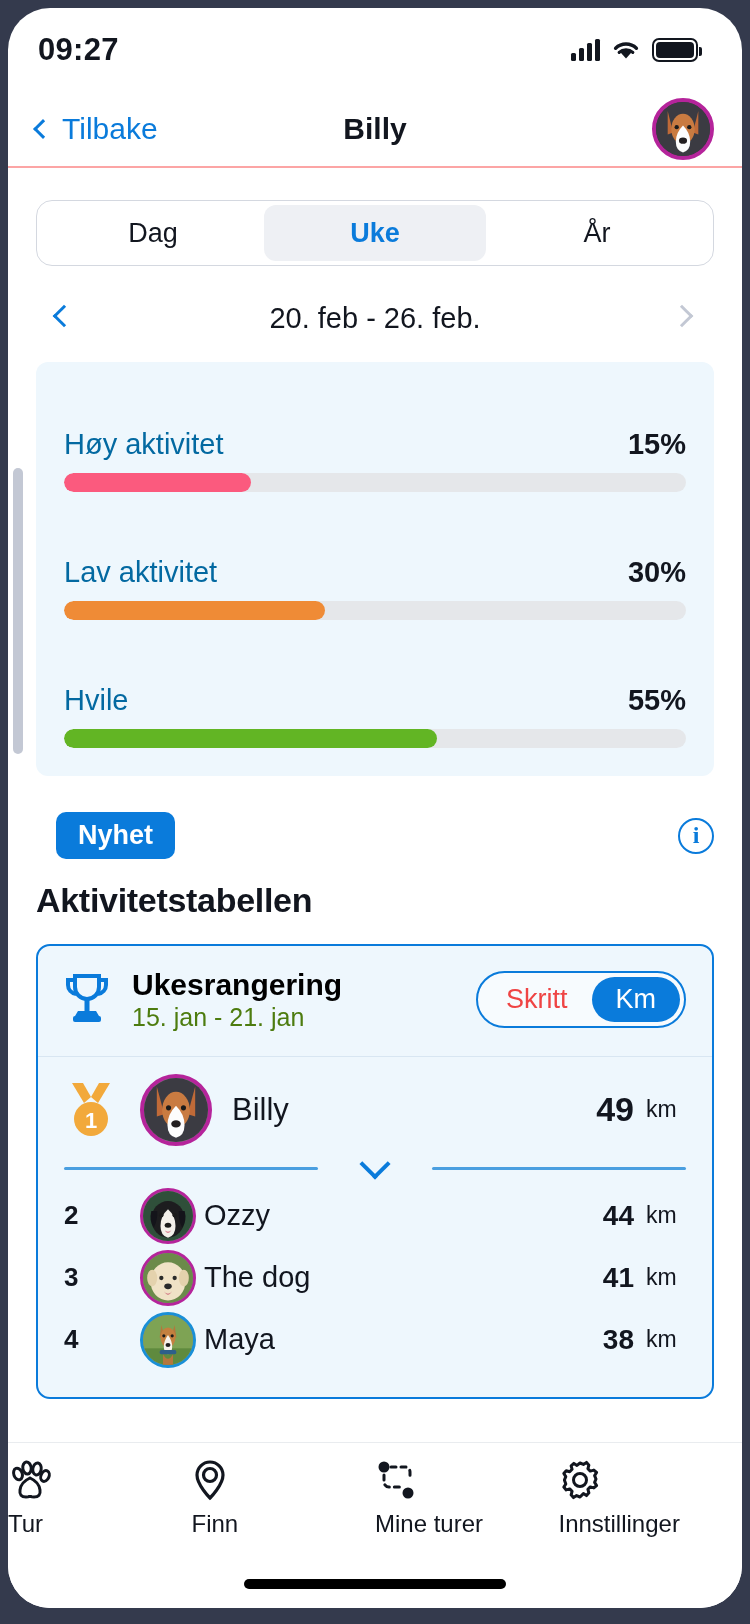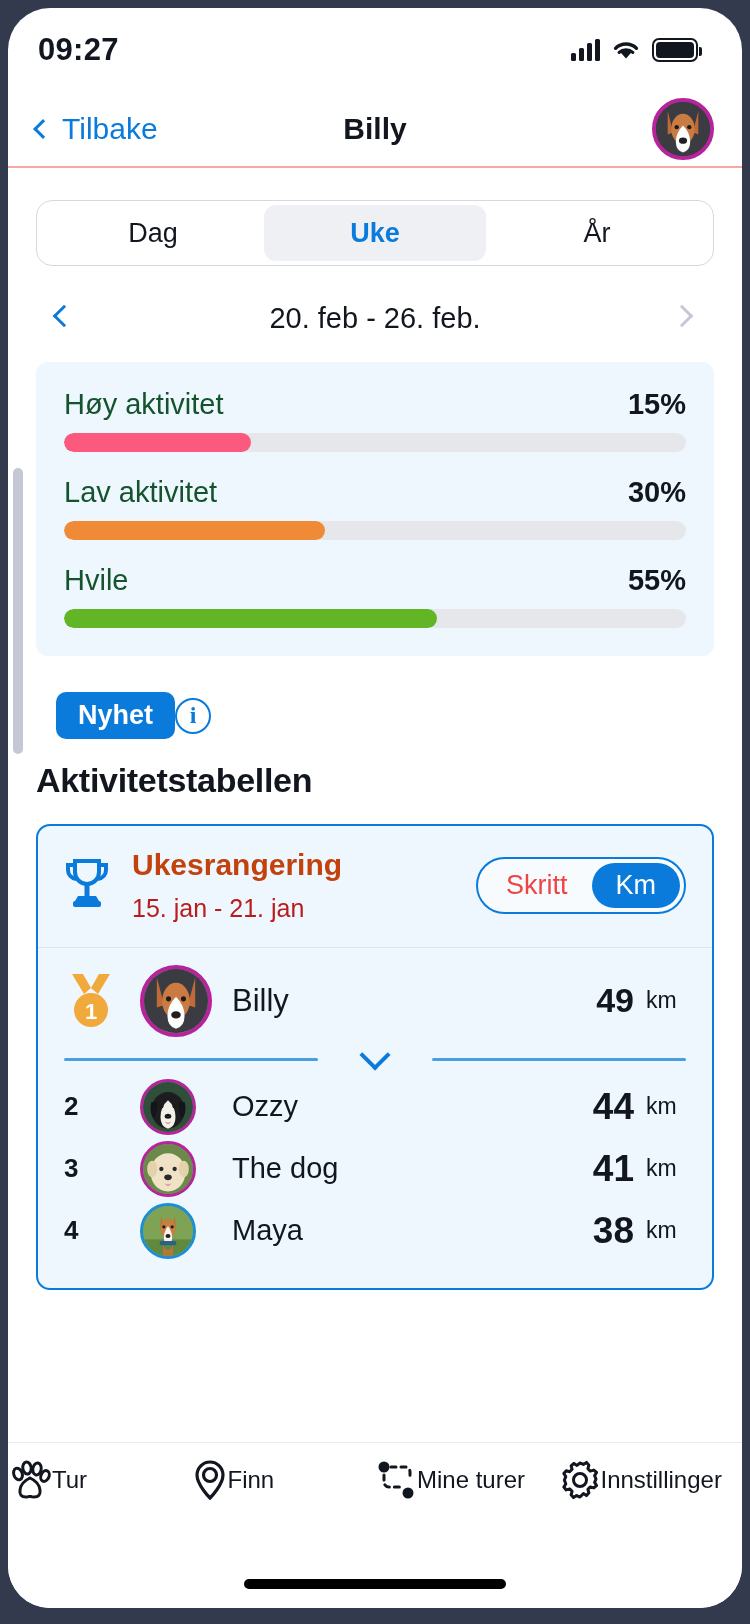--- a/index.html
+++ b/index.html
@@ -221,21 +221,22 @@
   }
   .activity-row + .activity-row { margin-top: 24px; }
   .activity-head {
     display: flex;
     justify-content: space-between;
     align-items: baseline;
     margin-bottom: 12px;
   }
   .activity-label {
     font-size: 29px;
-    color: #14532d;
+    color: #0369a1;
+    margin-top: 40px;
   }
   .activity-value {
     font-size: 29px;
     font-weight: bold;
     color: #12161f;
   }
   .track {
     height: 19px;
     background: #e5e7ea;
     border-radius: 10px;
@@ -247,20 +248,21 @@
   }
 
   
   .news-block {
     margin: 36px 28px 0 28px;
     position: relative;
   }
   .news-top {
     display: flex;
     align-items: center;
+    justify-content: space-between;
     padding-left: 20px;
   }
   .badge {
     display: inline-block;
     background: #0a7bdb;
     color: #fff;
     font-size: 27px;
     font-weight: bold;
     padding: 8px 22px;
     border-radius: 10px;
@@ -301,27 +303,27 @@
     align-items: center;
     padding: 22px 26px 24px 26px;
     border-bottom: 1.5px solid #d8e6f2;
     gap: 22px;
   }
   .trophy { flex: 0 0 auto; }
   .rank-head-text { flex: 1 1 auto; }
   .rank-title {
     font-size: 30px;
     font-weight: bold;
-    color: #c2410c;
+    color: #000000;
     line-height: 1.15;
   }
   .rank-sub {
     font-size: 25px;
-    color: #b91c1c;
-    margin-top: 11px;
+    color: #4d7c0f;
+    margin-top: 0;
   }
   .unit-toggle {
     flex: 0 0 auto;
     display: flex;
     align-items: center;
     border: 2px solid #0a7bdb;
     border-radius: 30px;
     background: #f7fbfe;
     padding: 4px;
     cursor: pointer;
@@ -364,24 +366,24 @@
     border-radius: 50%;
     border: 3px solid #b5249b;
     overflow: hidden;
     background: #888;
   }
   .dog-avatar.blue-ring { border-color: #1a8fd6; }
   .dog-name {
     flex: 1 1 auto;
     font-size: 29px;
     color: #12161f;
-    padding-left: 36px;
+    padding-left: 8px;
   }
   .dog-dist {
-    font-size: 37px;
+    font-size: 28px;
     font-weight: bold;
     color: #12161f;
     text-align: right;
   }
   .dog-unit {
     font-size: 23px;
     color: #12161f;
     width: 52px;
     text-align: left;
     padding-left: 12px;
@@ -425,21 +427,23 @@
     flex: 0 0 118px;
     border-top: 1px solid #e9ecef;
     display: flex;
     align-items: flex-start;
     padding-top: 16px;
     background: #fff;
   }
   .tab {
     flex: 1 1 0;
     display: flex;
-    align-items: center;
+    flex-direction: column;
+    align-items: flex-start;
+    gap: 9px;
     cursor: pointer;
   }
   .tab-label {
     font-size: 24px;
     color: #12161f;
   }
   .tab.active .tab-label {
     color: #1a8fd6;
     font-weight: bold;
   }

